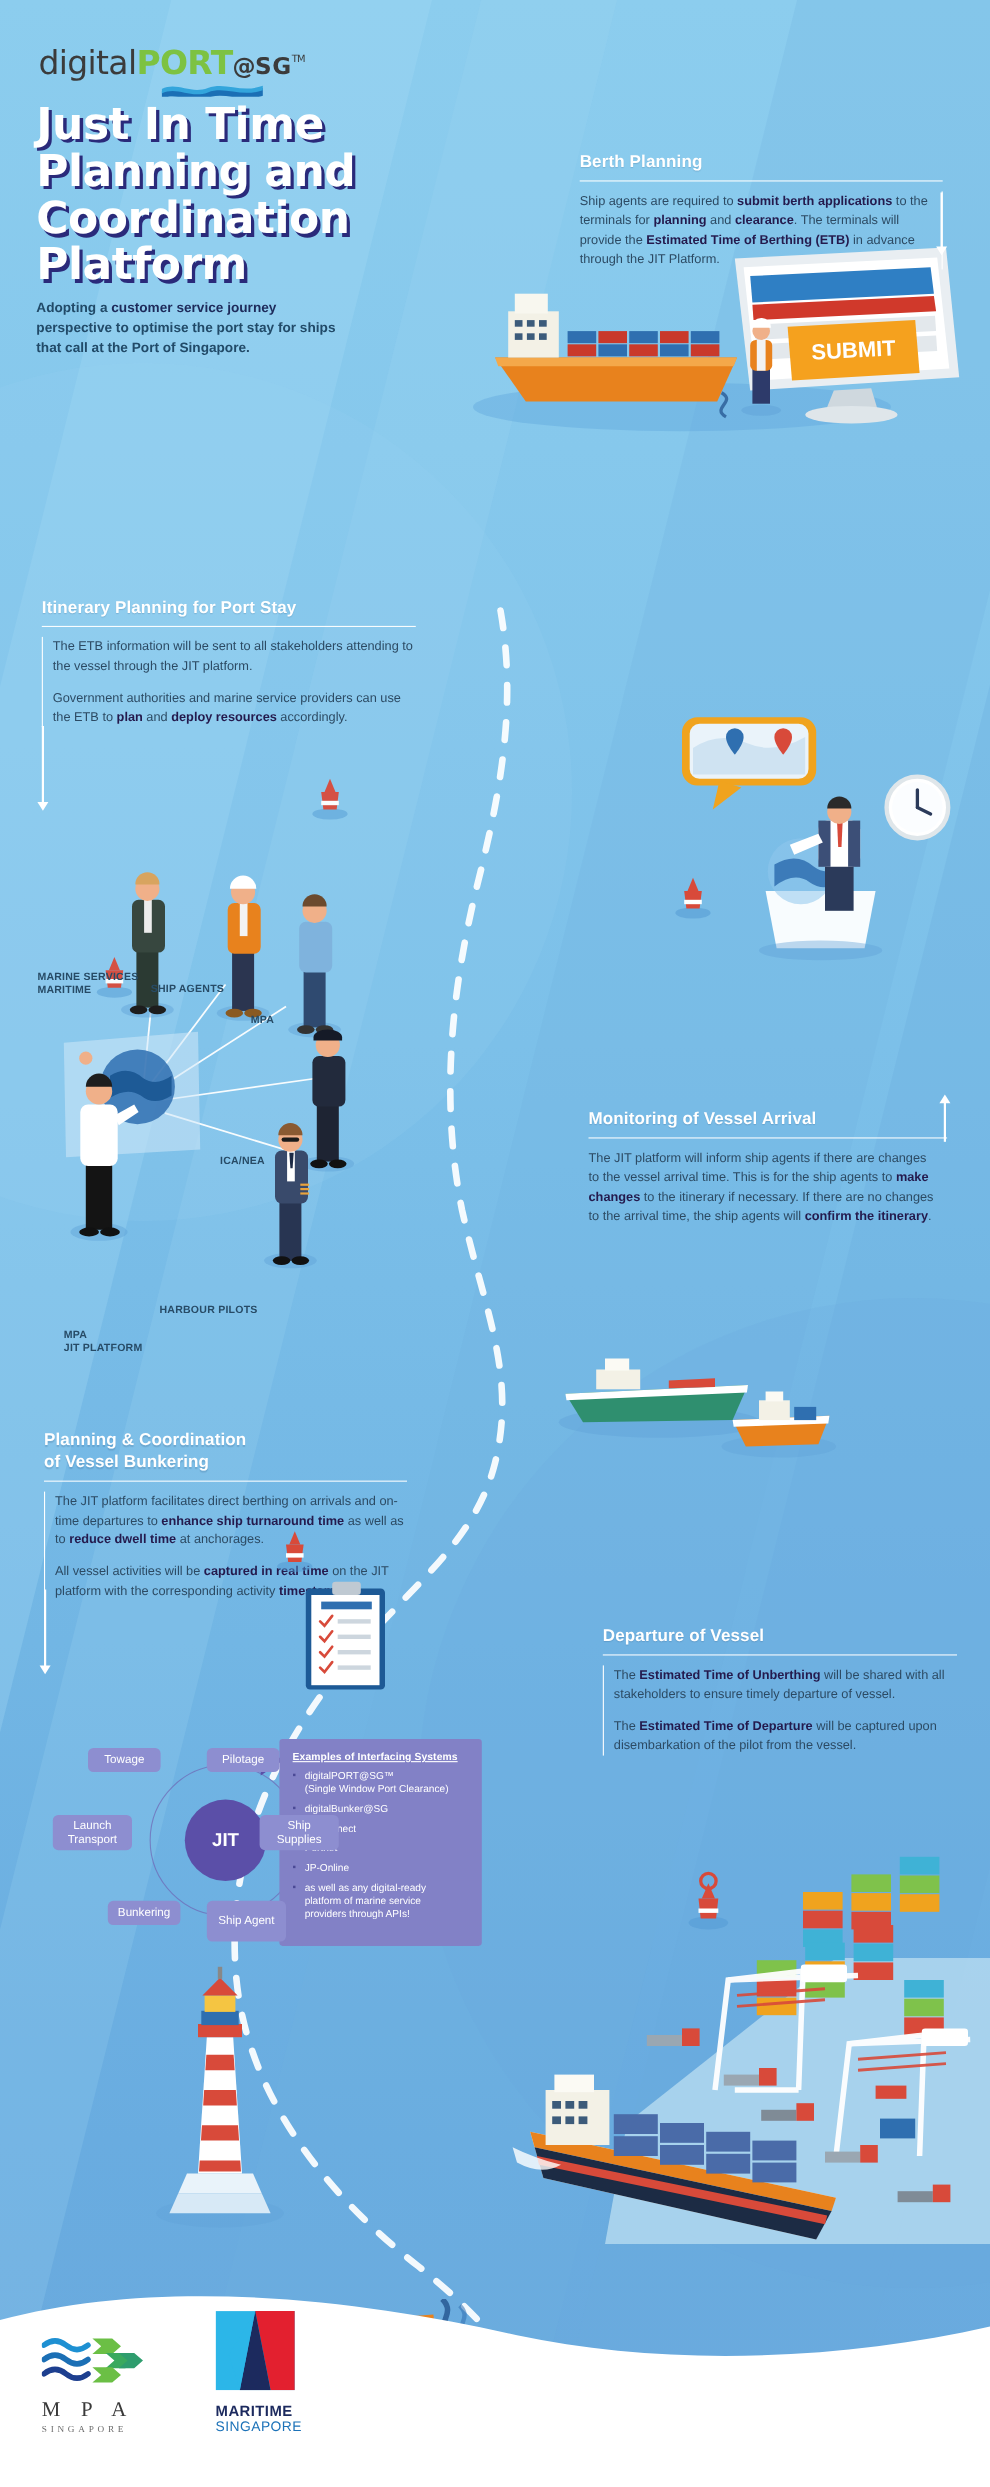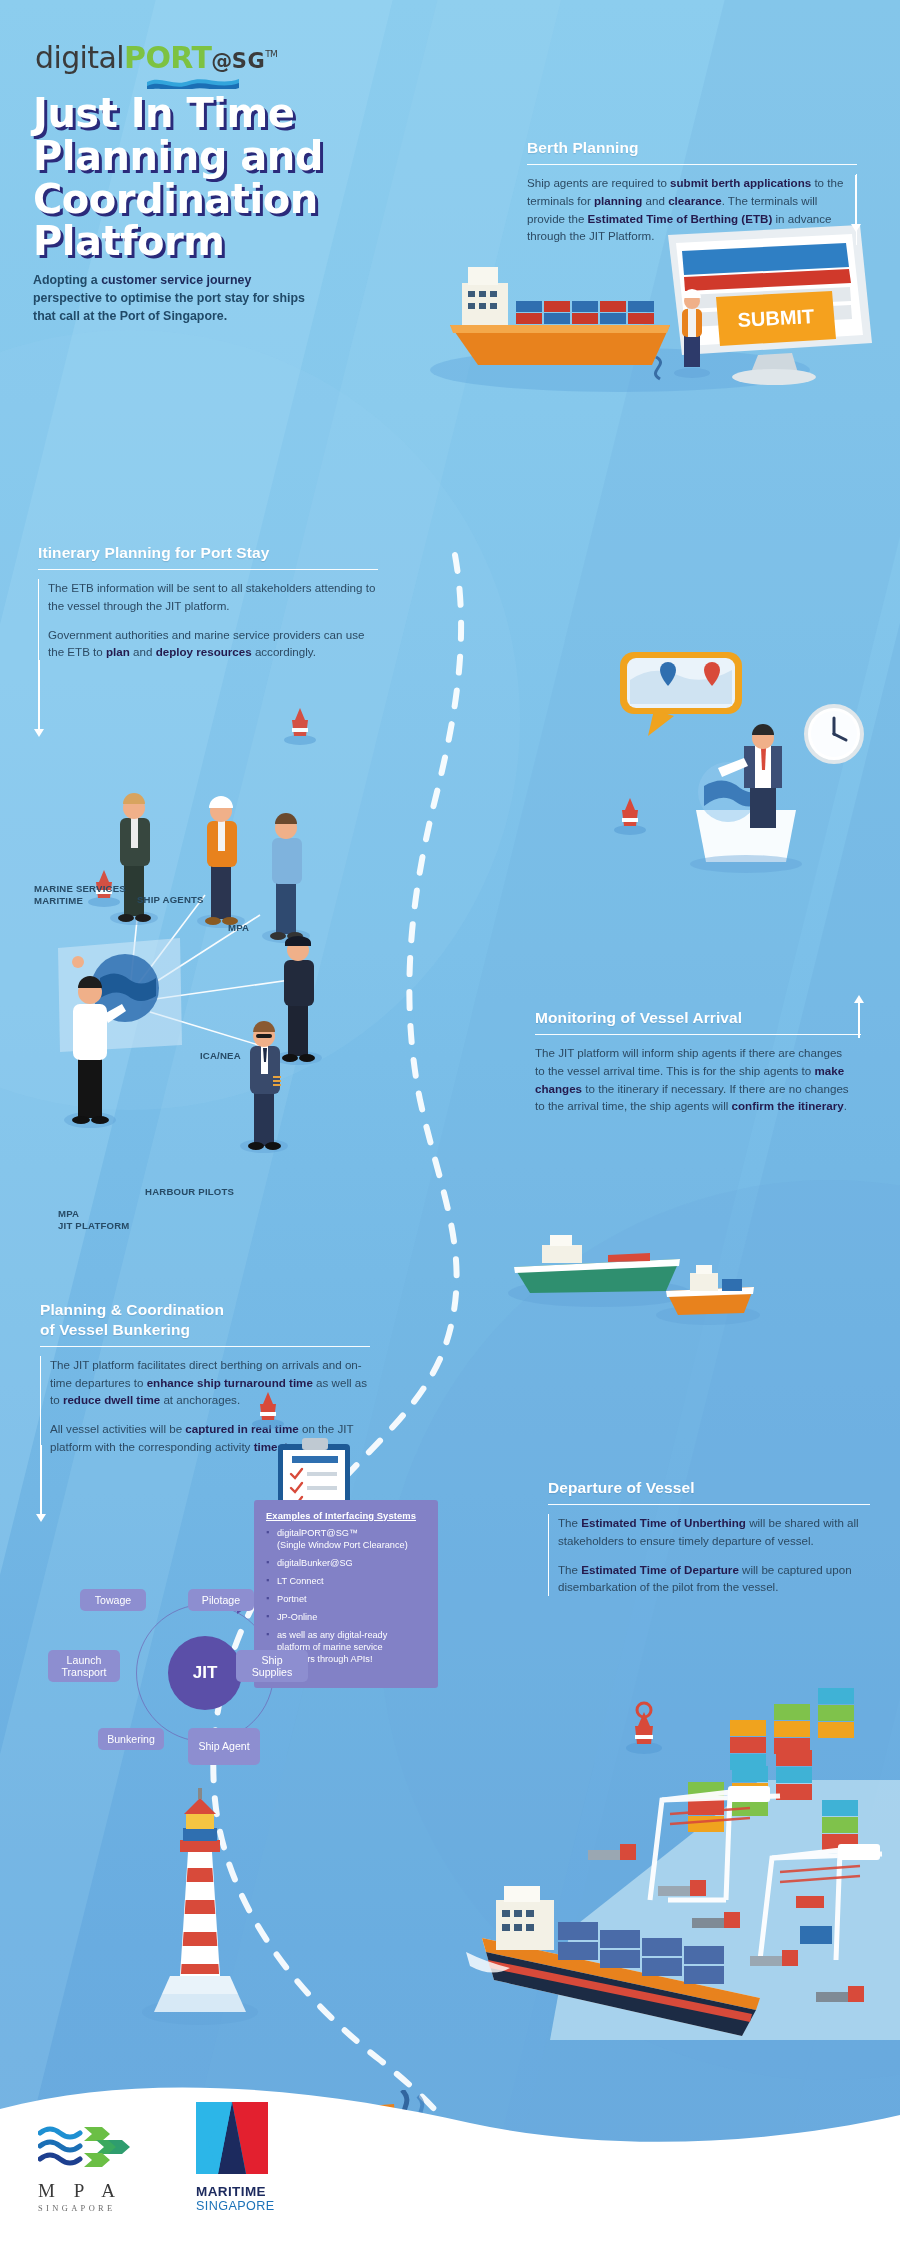--- a/index.html
+++ b/index.html
@@ -87,21 +87,21 @@
     display:flex; align-items:center; justify-content:center; padding:4px 6px; z-index:4;
   }
   .n-tow { left:40px;  top:9px;   width:66px; height:22px; }
   .n-pil { left:148px; top:9px;   width:66px; height:22px; }
   .n-lau { left:8px;   top:70px;  width:72px; height:32px; }
   .n-shs { left:196px; top:70px;  width:72px; height:32px; }
   .n-bun { left:58px;  top:148px; width:66px; height:22px; }
   .n-sha { left:148px; top:148px; width:72px; height:37px; }
 
   #interfacing {
-    position:absolute; left:254px; top:1500px; width:184px; height:188px;
+    position:absolute; left:254px; top:1581px; width:184px; height:188px;
     background:#8281c6; border-radius:3px; color:#fff; padding:10px 11px 8px 12px;
   }
   #interfacing .hd { font-size:9.4px; font-weight:bold; text-decoration:underline; margin-bottom:7px; letter-spacing:.1px;}
   #interfacing ul { list-style:none; }
   #interfacing li { position:relative; padding-left:11px; font-size:9.2px; line-height:1.3; margin-bottom:6px; }
   #interfacing li:before { content:"▪"; position:absolute; left:0; top:-1px; font-size:9px; color:#4b4a96;}
   .callout-tri {
     position:absolute; left:237px; top:1598px; width:0;height:0;
     border-top:16px solid #5b4fa8; border-right:0 solid transparent;
     border-bottom:30px solid transparent; border-left:24px solid transparent;

